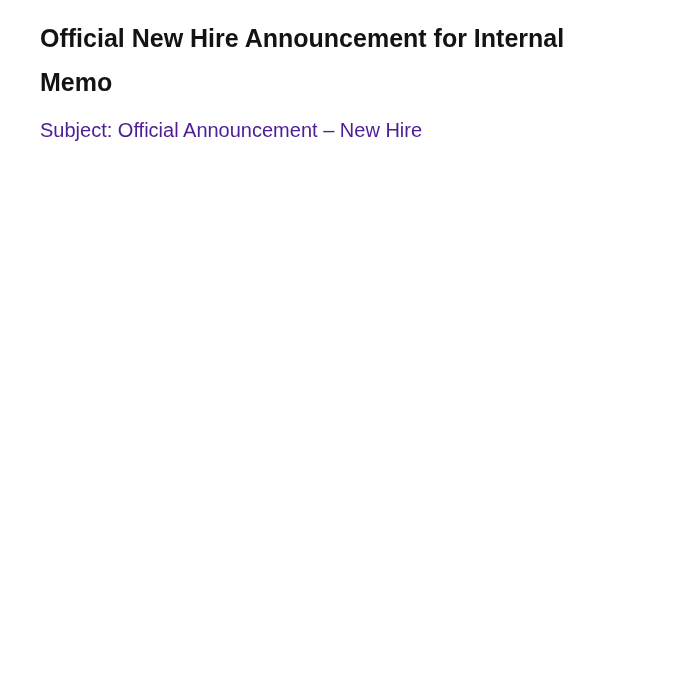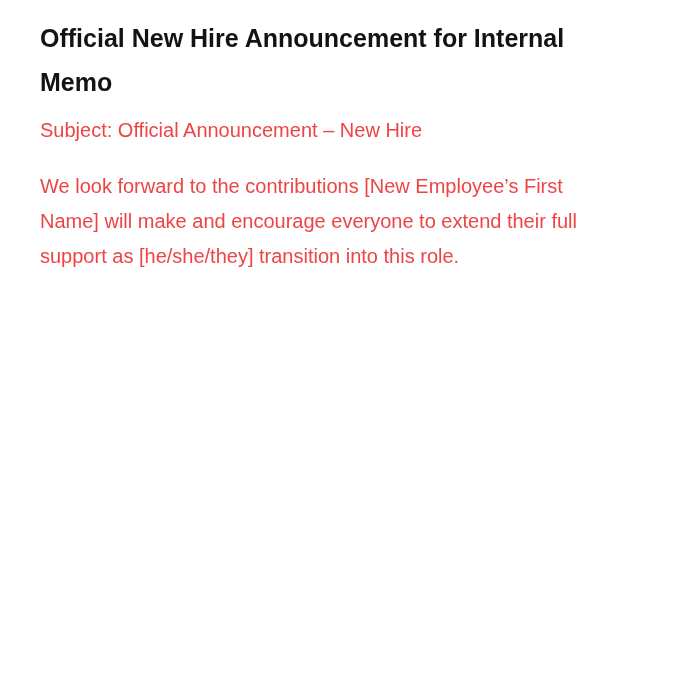--- a/index.html
+++ b/index.html
@@ -25,30 +25,29 @@
     line-height: 44px;
     font-weight: 700;
     color: #131313;
     letter-spacing: 0;
   }
   .doc p {
     margin: 1px 0 21px 0;
     font-size: 20px;
     line-height: 35px;
     font-weight: 400;
-    color: #ef4444;
+    color: #4c1d95;
   }
 </style>
 </head>
 <body>
 
 <main class="doc">
   <h1>Official New Hire Announcement for Internal Memo</h1>
 
   <p>Subject: Official Announcement – New Hire</p>
 
 
 
-  <p>We look forward to the contributions [New Employee’s First Name] will make and encourage everyone to extend their full support as [he/she/they] transition into this role.</p>
 
 
 
 </main>
 
 </body></html>

